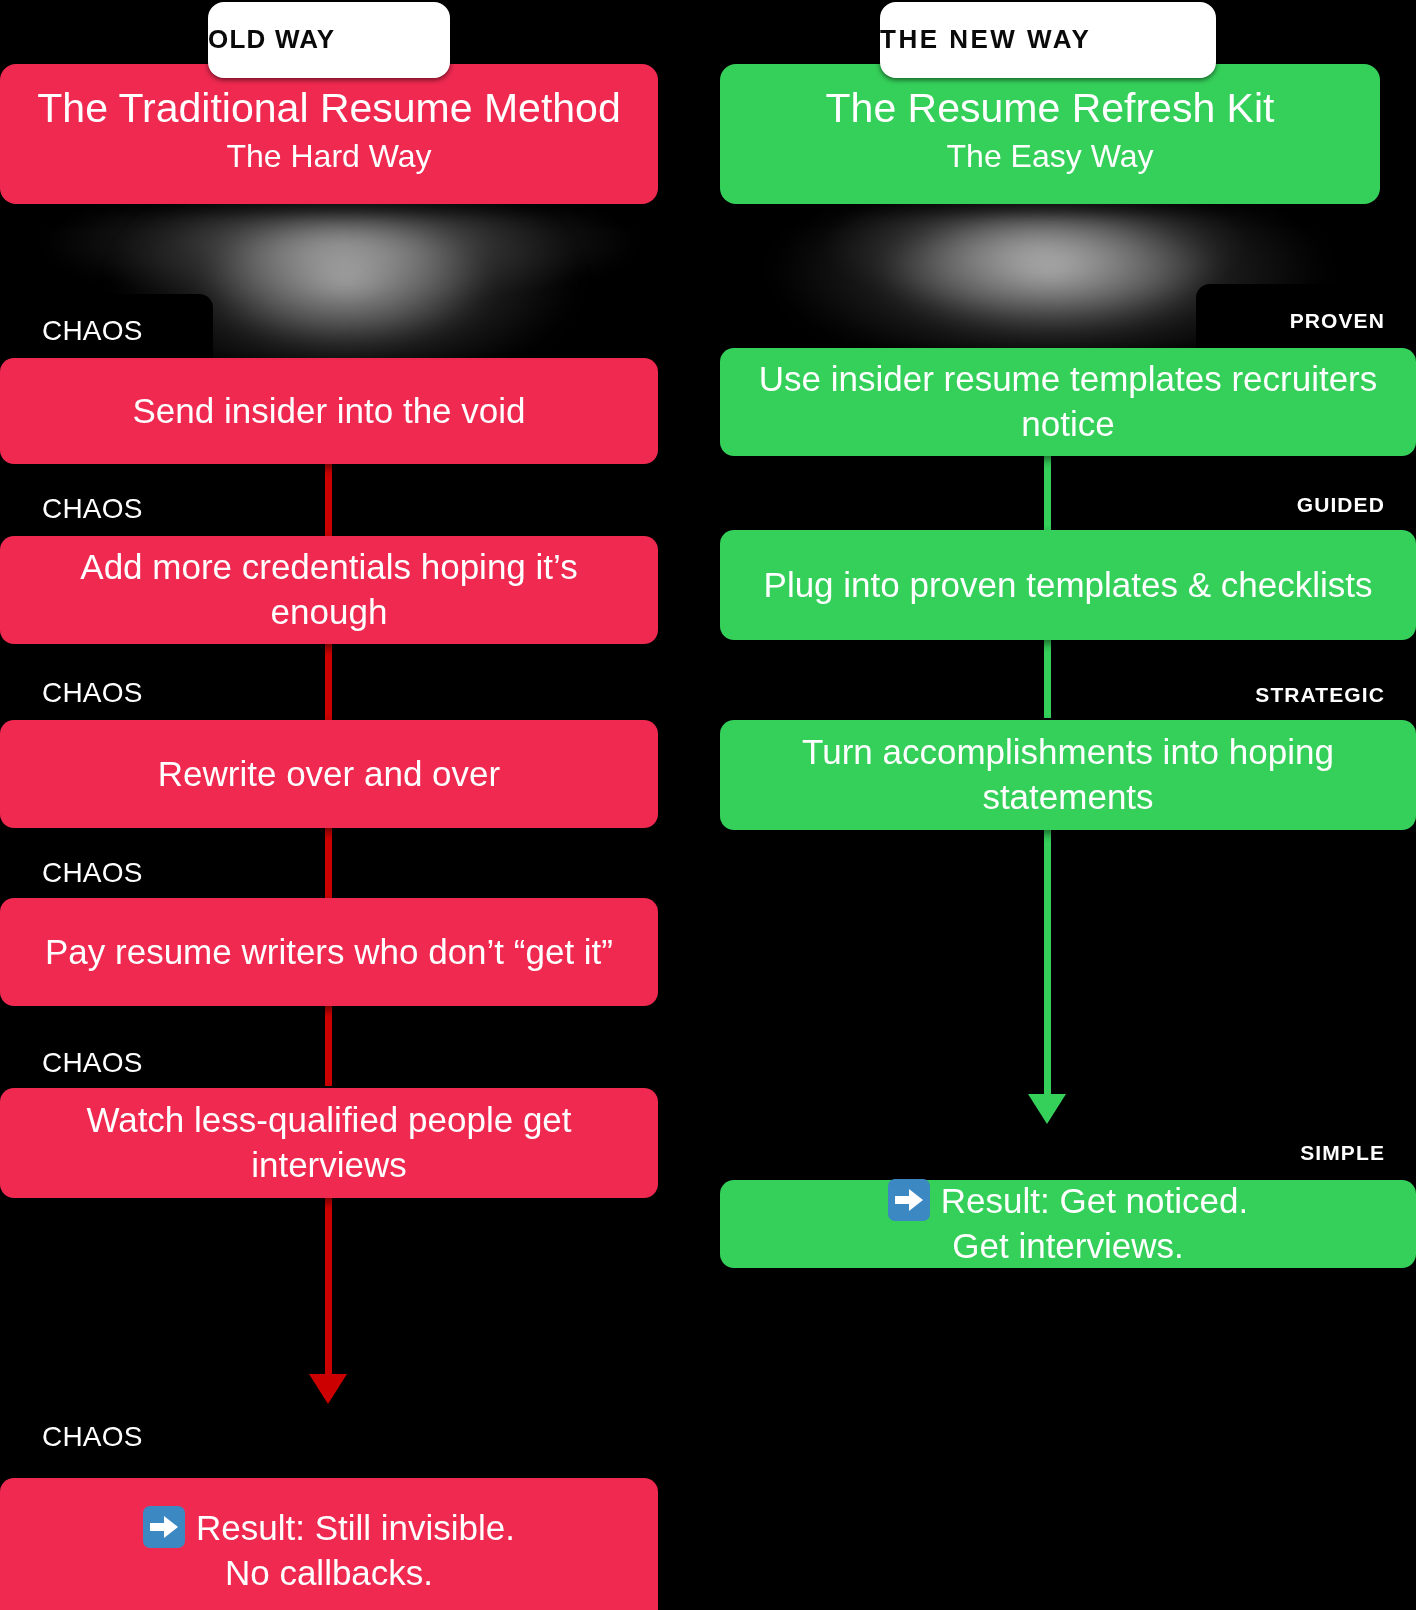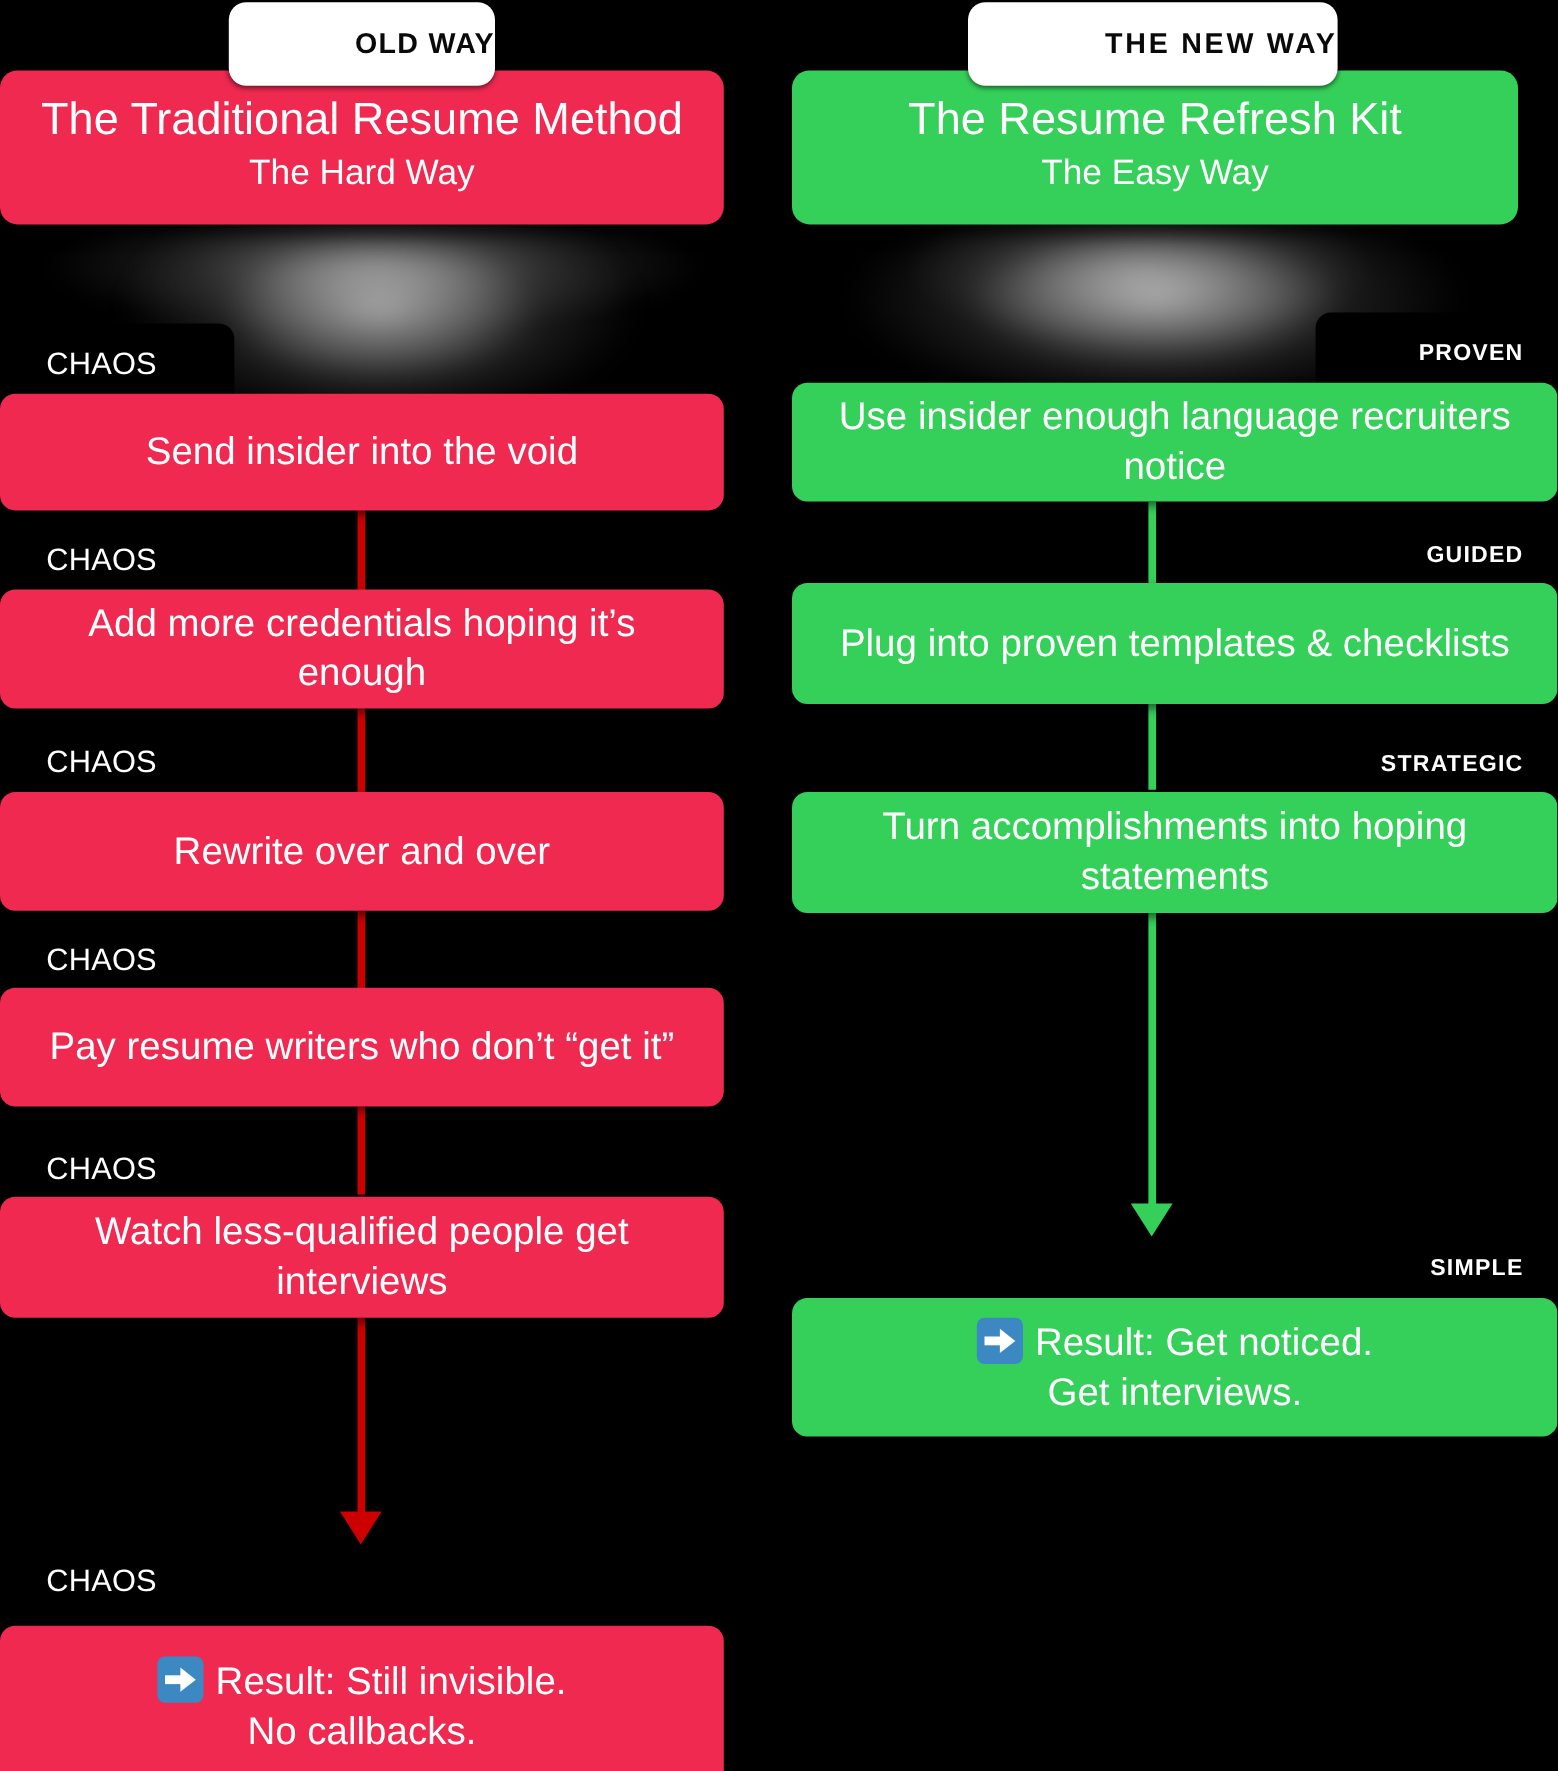--- a/index.html
+++ b/index.html
@@ -59,21 +59,21 @@
 
   
   .pill {
     position: absolute;
     background: #ffffff;
     border-radius: 16px;
     color: #0a0a0a;
     font-weight: bold;
     font-size: 26px;
     letter-spacing: 1.2px;
-    text-align: right;
+    text-align: left;
     line-height: 74px;
     height: 76px;
     z-index: 6;
     box-shadow: 0 2px 5px rgba(0,0,0,0.55);
   }
   .pill.left-pill  { left: 228px; top: 2px;  width: 242px; }
   .pill.right-pill { left: 160px; top: 2px;  width: 336px; letter-spacing: 2.5px; }
 
   
   .header-card {
@@ -279,41 +279,41 @@
   <div class="column right">
 
     <div class="pill right-pill">THE NEW WAY</div>
 
     <div class="header-card green">
       <div class="header-title">The Resume Refresh Kit</div>
       <div class="header-sub">The Easy Way</div>
     </div>
 
     <div class="tag badge" style="top:284px;">PROVEN</div>
-    <div class="box green" style="top:348px; height:108px;">Use insider enough language recruiters notice</div>
+    <div class="box green" style="top:348px; height:108px;">Use insider resume templates recruiters notice</div>
     <div class="connector green" style="left:324px; top:456px; height:74px;">
       <div class="shaft"></div>
     </div>
 
     <div class="tag badge" style="top:468px;">GUIDED</div>
     <div class="box green" style="top:530px; height:110px;">Plug into proven templates &amp; checklists</div>
     <div class="connector green" style="left:324px; top:640px; height:78px;">
       <div class="shaft"></div>
     </div>
 
     <div class="tag badge" style="top:658px;">STRATEGIC</div>
     <div class="box green" style="top:720px; height:110px;">Turn accomplishments into hoping statements</div>
 
     <div class="connector green" style="left:324px; top:830px; height:268px;">
       <div class="shaft"></div>
       <div class="head"></div>
     </div>
 
     <div class="tag badge" style="top:1116px;">SIMPLE</div>
-    <div class="box green" style="top:1180px; height:126px;">
+    <div class="box green" style="top:1180px; height:88px;">
       <span class="result-inner">
         <span class="result-line1">
           <span class="emoji-arrow"></span><span>Result: Get noticed.</span>
         </span>
         <span class="result-line2">Get interviews.</span>
       </span>
     </div>
   </div>
 
 </div>

